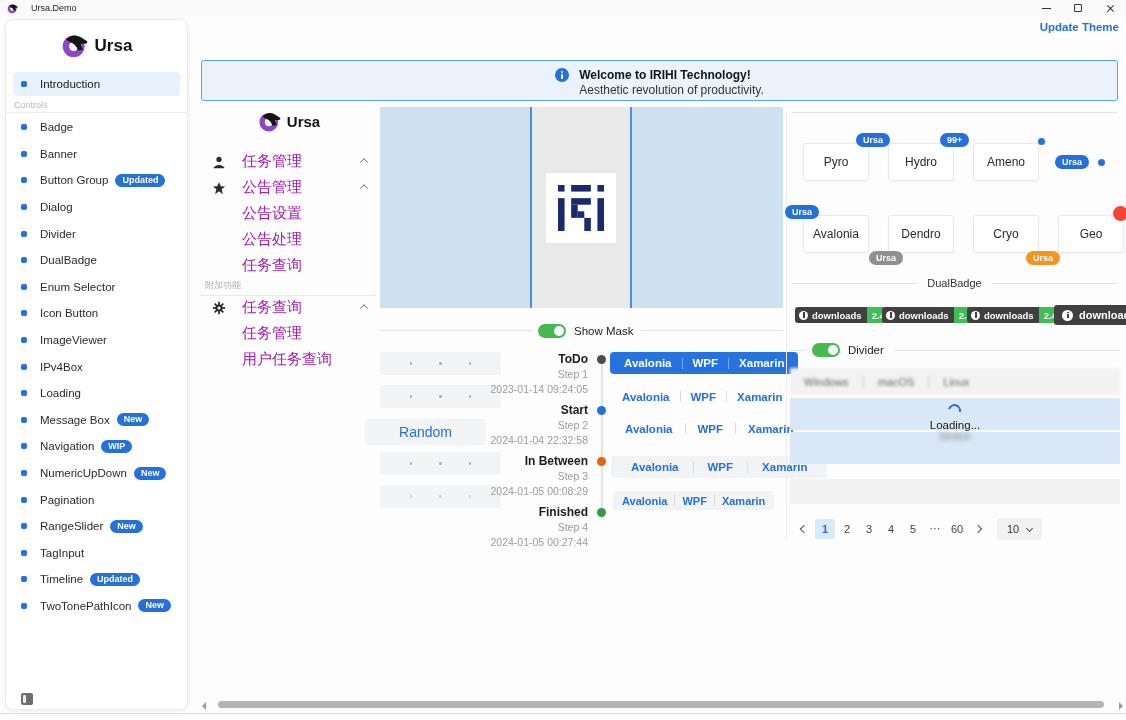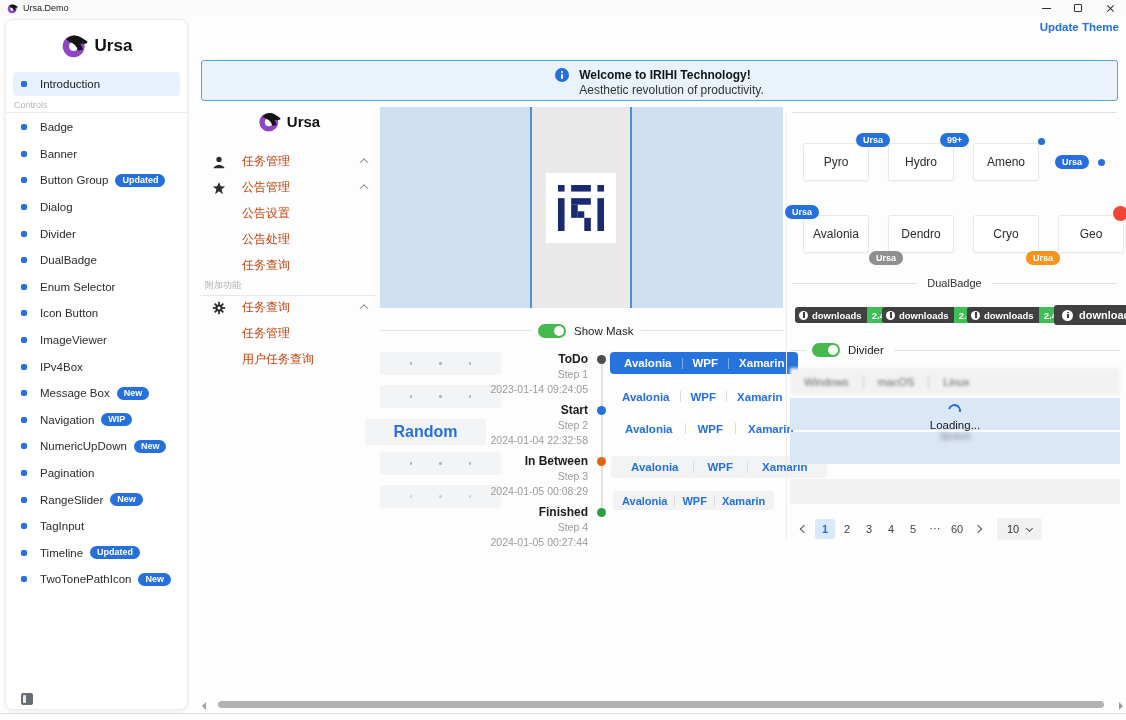--- a/index.html
+++ b/index.html
@@ -1,20 +1,20 @@
 <!DOCTYPE html>
 <html><head>
 <meta charset="utf-8">
 <style>
   * { margin:0; padding:0; box-sizing:border-box; font-family:"Liberation Sans","DejaVu Sans",sans-serif; }
   html,body { width:1126px; height:720px; background:#fff; overflow:hidden; }
   #app { position:relative; width:1126px; height:720px; background:#fdfdfd; overflow:hidden; }
 
   
-  .titlebar { position:absolute; left:0; top:0; width:1126px; height:16px; background:#fafafa; display:flex; align-items:center; z-index:50; }
+  .titlebar { position:absolute; left:0; top:0; width:1126px; height:16px; background:#fafafa; display:flex; align-items:center; z-index:50;gap:8px; }
   .app-icon { width:11px; height:11px; margin:0 5px 0 7px; }
   .app-title { font-size:9px; color:#222; }
   .win-controls { position:absolute; right:0; top:0; height:16px; display:flex; }
   .win-btn { width:32px; height:16px; border:none; background:transparent; display:flex; align-items:center; justify-content:center; cursor:pointer; }
   .glyph-min { width:9px; height:1px; background:#333; display:block; }
   .glyph-max { width:8px; height:8px; border:1px solid #333; border-radius:1px; display:block; }
   .glyph-close { position:relative; width:9px; height:9px; display:block; }
   .glyph-close::before,.glyph-close::after { content:""; position:absolute; left:4px; top:0; width:1px; height:9px; background:#333; }
   .glyph-close::before { transform:rotate(45deg); } .glyph-close::after { transform:rotate(-45deg); }
 
@@ -45,21 +45,21 @@
   .info-badge::after { content:""; position:absolute; left:6px; top:6px; width:2px; height:5px; background:#fff; border-radius:1px; }
   .banner-title { font-size:12px; font-weight:bold; color:#141414; line-height:15px; margin-top:5px; }
   .banner-sub { font-size:12px; color:#333; line-height:15px; }
 
   
   .nm-logo { position:absolute; left:200px; top:110px; width:178px; display:flex; align-items:center; justify-content:center; gap:6px; }
   .nm-logo svg { width:23px; height:23px; }
   .nm-logo .logo-text { font-size:15px; font-weight:bold; color:#111; }
   .nm-row { position:absolute; left:200px; width:178px; height:25px; display:flex; align-items:center; cursor:pointer; }
   .nm-icon { width:14px; height:14px; margin-left:12px; flex:none; }
-  .nm-label { font-size:12px; color:#c2410c; margin-left:16px; }
+  .nm-label { font-size:15px; color:#a21caf; margin-left:16px; }
   .nm-child .nm-label { margin-left:42px; }
   .nm-caret { position:absolute; right:10px; width:7px; height:7px; }
   .chev { display:block; width:6px; height:6px; border-left:1.5px solid #8a8a8a; border-top:1.5px solid #8a8a8a; }
   .chev.up { transform:rotate(45deg) translate(1px,1px); }
   .chev.left { transform:rotate(-45deg); }
   .chev.right { transform:rotate(135deg); }
   .nm-section { position:absolute; left:200px; width:176px; top:279px; padding:0 0 3px 5px; font-size:9px; color:#b0b0b0; border-bottom:1px solid #e9e9e9; }
 
   
   .imgviewer { position:absolute; left:380px; top:107px; width:403px; height:201px; display:flex; }
@@ -76,21 +76,21 @@
   .hline { height:1px; background:#e3e3e3; }
   .showmask-row { position:absolute; left:380px; top:323px; width:403px; height:15px; display:flex; align-items:center; }
   .showmask-row .hline.l { width:152px; margin-right:6px; }
   .showmask-row .hline.r { flex:1; margin-left:8px; }
   .showmask-label { font-size:11.5px; color:#1c1c1c; margin-left:8px; }
 
   
   .sk-bar { position:absolute; left:380px; width:121px; height:23px; background:#f3f4f5; border-radius:3px; display:flex; align-items:center; justify-content:center; gap:27px; }
   .sk-dot { width:2.5px; height:2.5px; border-radius:50%; background:#b3b3b3; }
   .sk-bar.dim .sk-dot { background:#d2d2d2; }
-  .random-btn { position:absolute; left:365px; top:419px; width:121px; height:26px; background:#f3f4f5; border:none; border-radius:3px; color:#2570dd; font-weight:bold; font-size:16px; cursor:pointer; }
+  .random-btn { position:absolute; left:365px; top:419px; width:121px; height:26px; background:#f3f4f5; border:none; border-radius:3px; color:#2570dd; font-weight:normal; font-size:14px; cursor:pointer; }
 
   
   .timeline { position:absolute; left:468px; top:352px; width:141px; height:210px; }
   .timeline::before { content:""; position:absolute; left:133px; top:10px; height:150px; width:1.5px; background:#e3e3e3; }
   .tl-item { position:absolute; right:0; width:141px; }
   .tl-texts { position:absolute; right:21px; top:0; text-align:right; width:118px; }
   .tl-title { font-size:12px; font-weight:600; color:#1c1c1c; line-height:15px; }
   .tl-step,.tl-time { font-size:10.5px; color:#9b9b9b; line-height:15px; white-space:nowrap; }
   .tl-dot { position:absolute; right:3px; top:3px; width:9px; height:9px; border-radius:50%; background:#555; }
 
@@ -571,20 +571,25 @@
 
         </div>
 
         <div class="side-item">
           <span class="bullet"></span>
           <span class="lbl">IPv4Box</span>
 
         </div>
 
 
+        <div class="side-item">
+          <span class="bullet"></span>
+          <span class="lbl">Loading</span>
+
+        </div>
 
         <div class="side-item">
           <span class="bullet"></span>
           <span class="lbl">Message Box</span>
           <span class="tag">New</span>
         </div>
 
         <div class="side-item">
           <span class="bullet"></span>
           <span class="lbl">Navigation</span>

